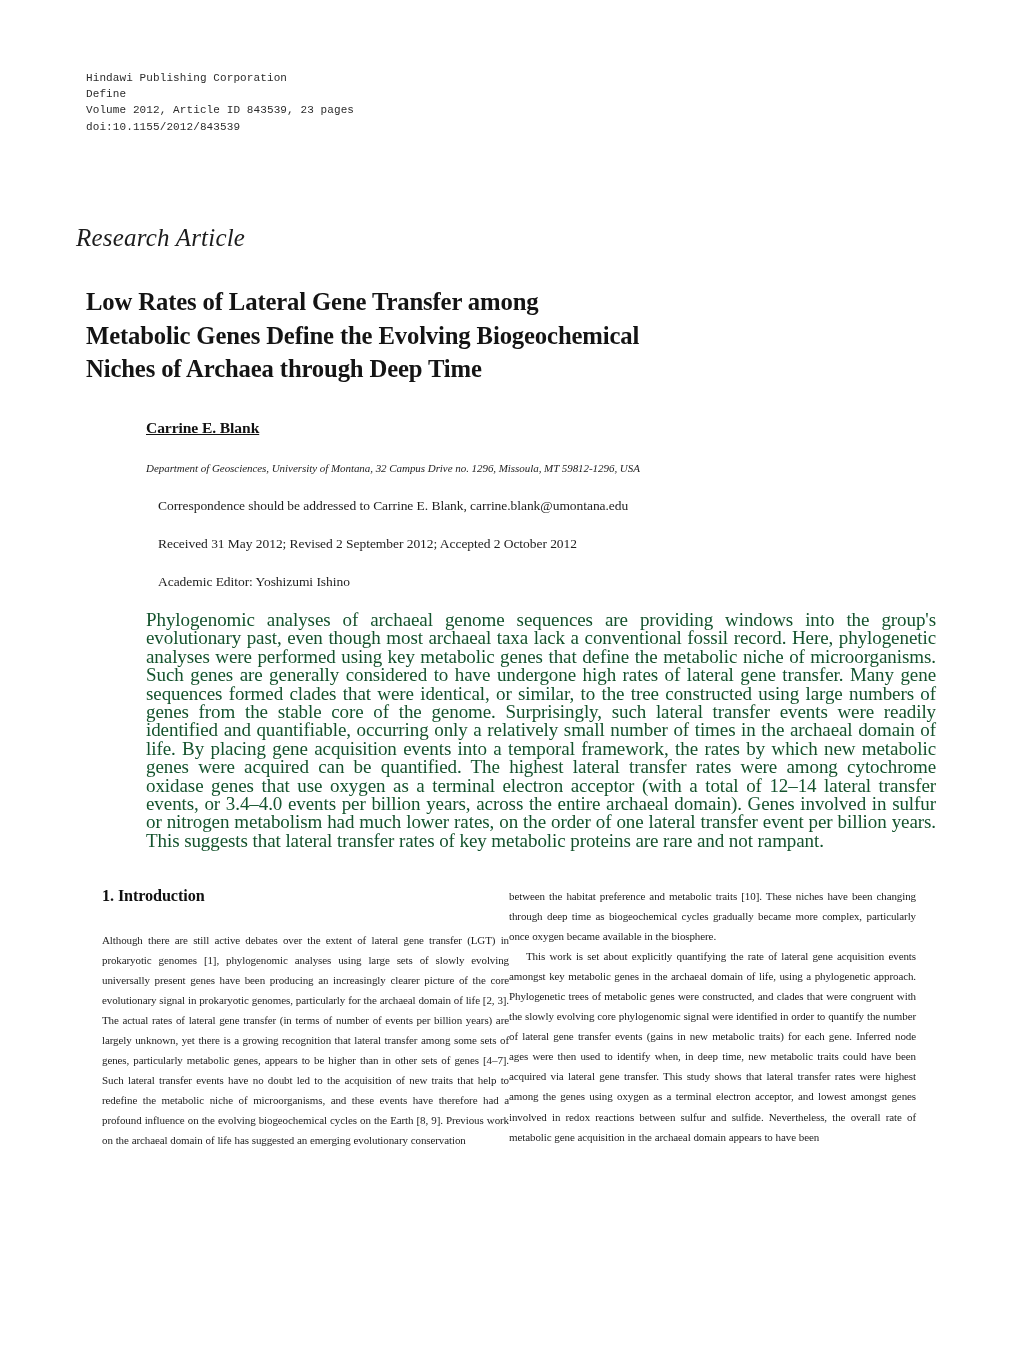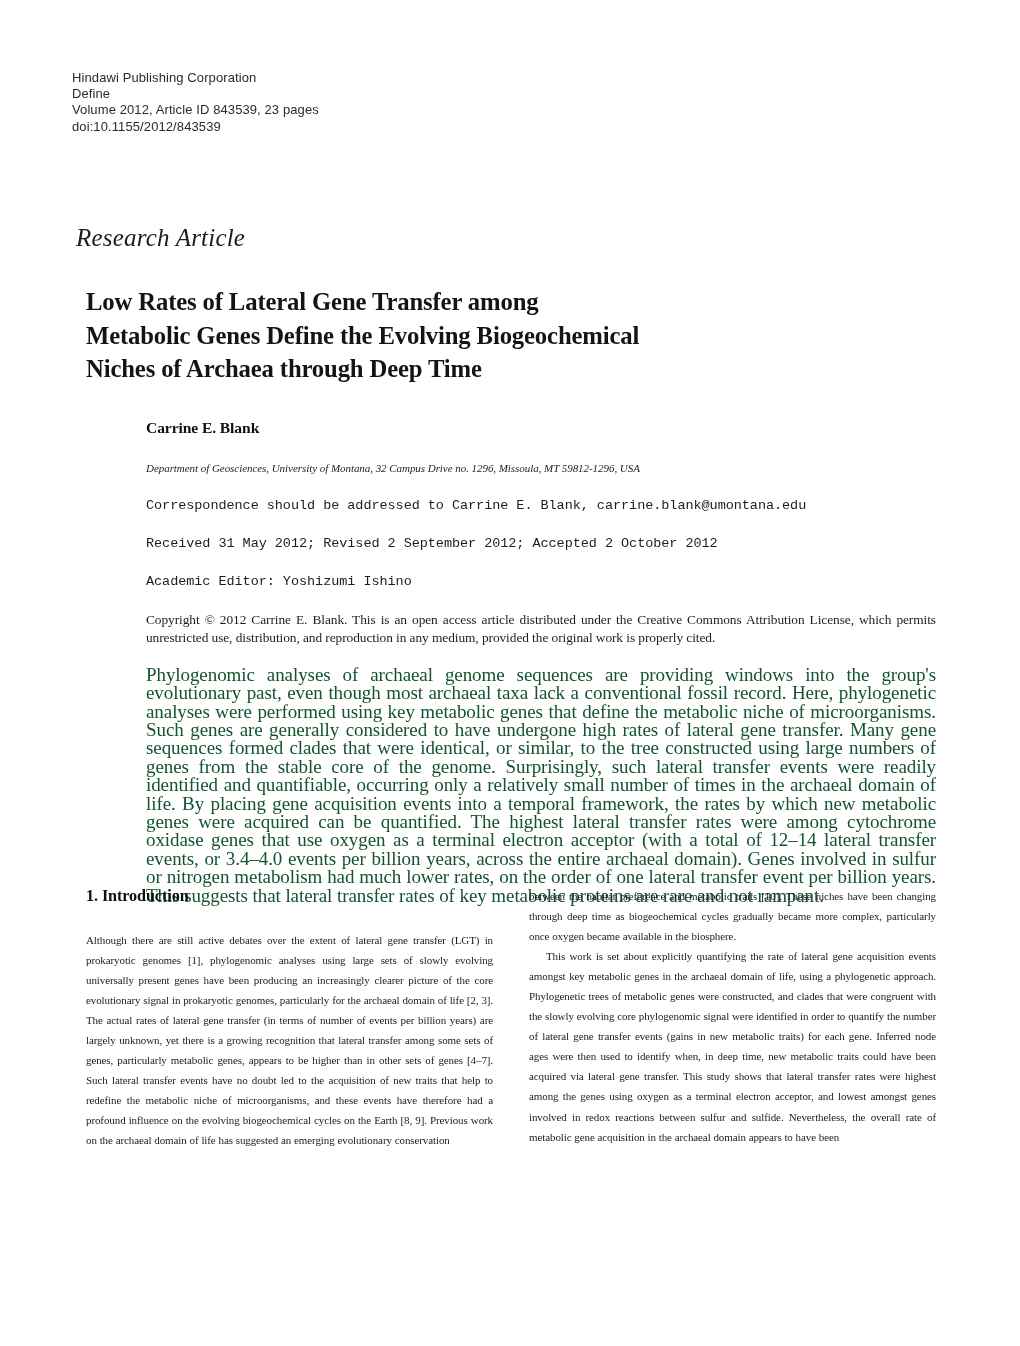--- a/index.html
+++ b/index.html
@@ -19,24 +19,24 @@
     position: absolute;
     inset: 0;
     width: 1020px;
     height: 1346px;
     overflow: hidden;
   }
 
   
   .pub-header {
     position: absolute;
-    left: 72px;
+    left: 86px;
     top: 70px;
-    font-family: Liberation Sans, sans-serif;
-    font-size: 13px;
+    font-family: Liberation Mono, monospace;
+    font-size: 11px;
     line-height: 16.2px;
     color: #2b2b2b;
     letter-spacing: 0.1px;
   }
   .pub-header div { white-space: nowrap; }
 
   
   .article-type {
     position: absolute;
     left: 76px;
@@ -71,36 +71,37 @@
     width: 790px;
   }
   .author-name {
     font-family: "Liberation Serif", "DejaVu Serif", serif;
     font-weight: bold;
     font-size: 15.6px;
     line-height: 20px;
     letter-spacing: -0.1px;
     color: #111;
     margin: 0 0 21px 0;
+    text-decoration: underline;
   }
   .affiliation {
     font-family: "Liberation Serif", "DejaVu Serif", serif;
     font-style: italic;
     font-size: 11px;
     line-height: 18px;
     color: #1d1d1d;
     margin: 0 0 20px 0;
     letter-spacing: -0.05px;
   }
   .meta-line {
-    font-family: Liberation Mono, monospace;
+    font-family: Liberation Serif, serif;
     font-size: 13.5px;
     line-height: 18px;
     color: #1d1d1d;
-    margin: 0 0 20px 0;
+    margin: 0 0 20px 12px;
     letter-spacing: -0.05px;
   }
   .copyright {
     font-family: "Liberation Serif", "DejaVu Serif", serif;
     font-size: 13.4px;
     line-height: 18.4px;
     color: #1d1d1d;
     margin: 0 0 18px 0;
     text-align: justify;
     width: 790px;
@@ -113,26 +114,26 @@
     color: #14532d;
     text-align: justify;
     width: 790px;
     margin: 0;
     letter-spacing: -0.08px;
   }
 
   
   .body-cols {
     position: absolute;
-    left: 86px;
+    left: 102px;
     top: 886px;
     width: 850px;
     height: 400px;
     display: flex;
-    justify-content: space-between;
+    justify-content: flex-start;
   }
   .col {
     width: 407px;
   }
   .section-heading {
     font-family: "Liberation Serif", "DejaVu Serif", serif;
     font-weight: bold;
     font-size: 16.2px;
     line-height: 20px;
     color: #101010;
@@ -172,21 +173,20 @@
     <span class="tline">Metabolic Genes Define the Evolving Biogeochemical</span>
     <span class="tline">Niches of Archaea through Deep Time</span>
   </h1>
 
   <div class="meta">
     <p class="author-name">Carrine E. Blank</p>
     <p class="affiliation">Department of Geosciences, University of Montana, 32 Campus Drive no. 1296, Missoula, MT 59812-1296, USA</p>
     <p class="meta-line">Correspondence should be addressed to Carrine E. Blank, carrine.blank@umontana.edu</p>
     <p class="meta-line">Received 31 May 2012; Revised 2 September 2012; Accepted 2 October 2012</p>
     <p class="meta-line">Academic Editor: Yoshizumi Ishino</p>
-    <p class="copyright">Copyright © 2012 Carrine E. Blank. This is an open access article distributed under the Creative Commons Attribution License, which permits unrestricted use, distribution, and reproduction in any medium, provided the original work is properly cited.</p>
     <p class="abstract">Phylogenomic analyses of archaeal genome sequences are providing windows into the group's evolutionary past, even though most archaeal taxa lack a conventional fossil record. Here, phylogenetic analyses were performed using key metabolic genes that define the metabolic niche of microorganisms. Such genes are generally considered to have undergone high rates of lateral gene transfer. Many gene sequences formed clades that were identical, or similar, to the tree constructed using large numbers of genes from the stable core of the genome. Surprisingly, such lateral transfer events were readily identified and quantifiable, occurring only a relatively small number of times in the archaeal domain of life. By placing gene acquisition events into a temporal framework, the rates by which new metabolic genes were acquired can be quantified. The highest lateral transfer rates were among cytochrome oxidase genes that use oxygen as a terminal electron acceptor (with a total of 12–14 lateral transfer events, or 3.4–4.0 events per billion years, across the entire archaeal domain). Genes involved in sulfur or nitrogen metabolism had much lower rates, on the order of one lateral transfer event per billion years. This suggests that lateral transfer rates of key metabolic proteins are rare and not rampant.</p>
   </div>
 
   <div class="body-cols">
     <div class="col col-left">
       <h2 class="section-heading">1. Introduction</h2>
       <p class="body-p">Although there are still active debates over the extent of lateral gene transfer (LGT) in prokaryotic genomes [1], phylogenomic analyses using large sets of slowly evolving universally present genes have been producing an increasingly clearer picture of the core evolutionary signal in prokaryotic genomes, particularly for the archaeal domain of life [2, 3]. The actual rates of lateral gene transfer (in terms of number of events per billion years) are largely unknown, yet there is a growing recognition that lateral transfer among some sets of genes, particularly metabolic genes, appears to be higher than in other sets of genes [4–7]. Such lateral transfer events have no doubt led to the acquisition of new traits that help to redefine the metabolic niche of microorganisms, and these events have therefore had a profound influence on the evolving biogeochemical cycles on the Earth [8, 9]. Previous work on the archaeal domain of life has suggested an emerging evolutionary conservation</p>
     </div>
     <div class="col col-right">
       <p class="body-p first">between the habitat preference and metabolic traits [10]. These niches have been changing through deep time as biogeochemical cycles gradually became more complex, particularly once oxygen became available in the biosphere.</p>

